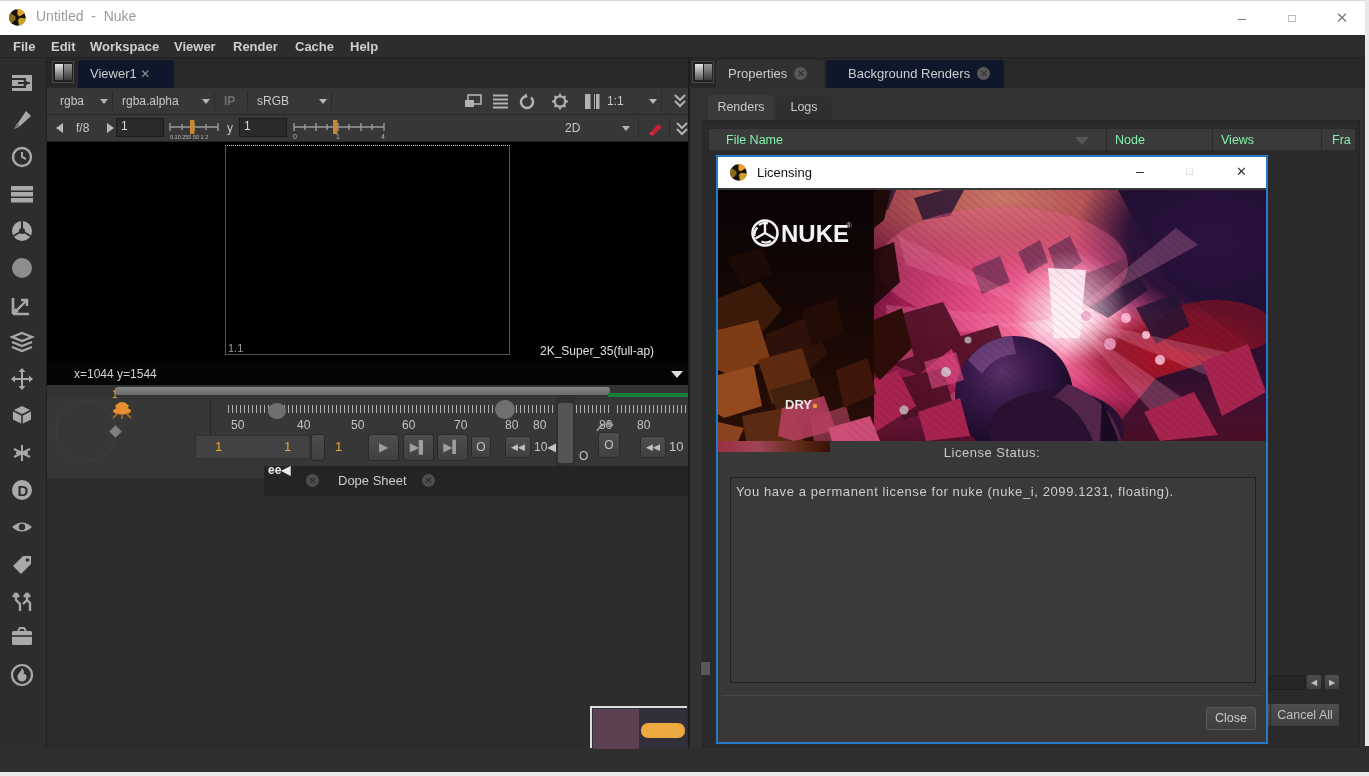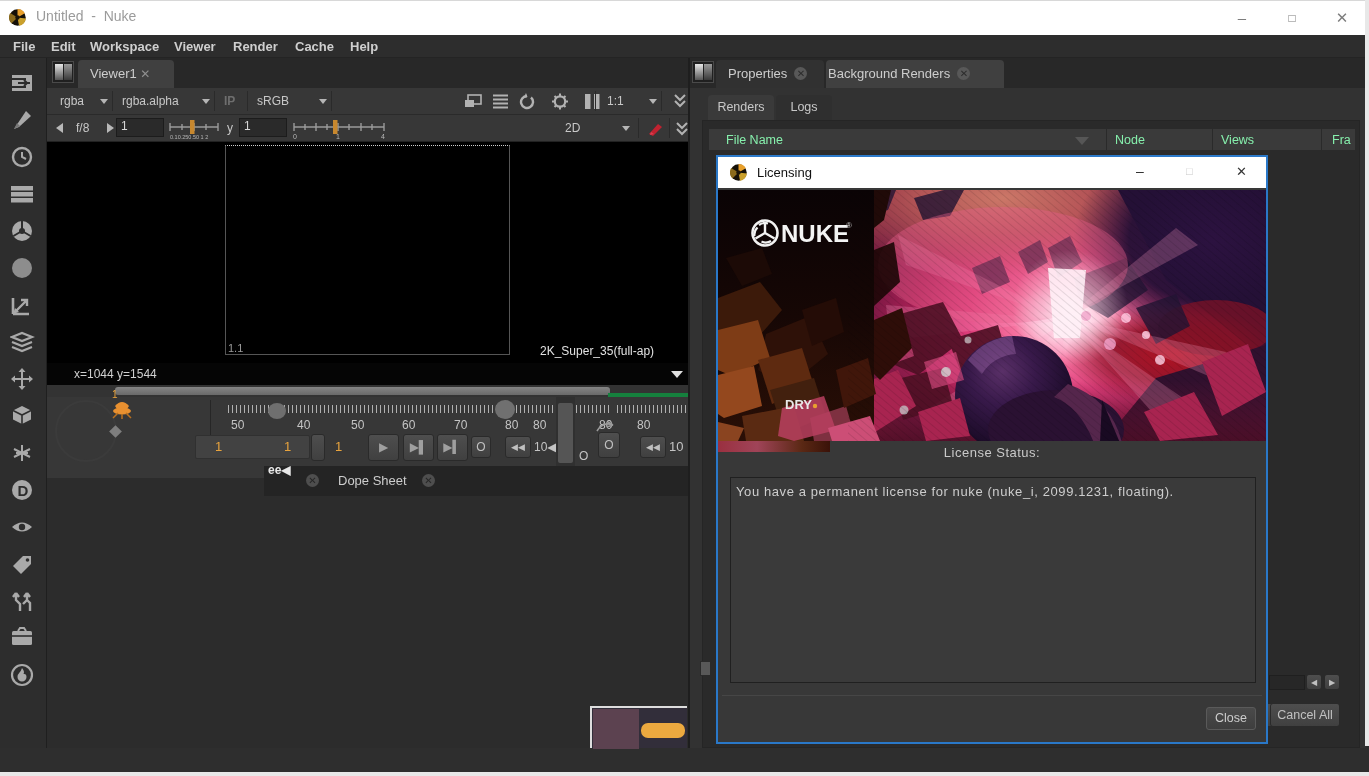--- a/index.html
+++ b/index.html
@@ -24,21 +24,21 @@
 #toolbar { left:0; top:58px; width:47px; height:690px; background:#2d2d2d;
   border-right:1px solid #1f1f1f; }
 
 
 #vtabbar { left:47px; top:58px; width:641px; height:30px; background:#282828; }
 .paneicon { top:3px; width:22px; height:22px; background:#202020; border:1px solid #4a4a4a; }
 .paneicon i { position:absolute; left:2px; top:2px; width:8px; height:16px; display:block;
   background:linear-gradient(#e8e8e8,#555); }
 .paneicon b { position:absolute; left:11px; top:2px; width:8px; height:16px; display:block;
   background:linear-gradient(#9a9a9a,#3a3a3a); }
-.vtab { top:2px; height:28px; background:#404040; border-radius:4px 4px 0 0;
+.vtab { top:2px; height:28px; background:#0f172a; border-radius:4px 4px 0 0;
   color:#cdcdcd; font-size:13px; line-height:28px; }
 .tabx { display:inline-block; width:13px; height:13px; border-radius:7px; background:#585858;
   color:#2b2b2b; font-size:10px; line-height:13px; text-align:center; vertical-align:1px; }
 #vrow1 { left:47px; top:88px; width:641px; height:27px; background:#373737;
   border-bottom:1px solid #2a2a2a; color:#c8c8c8; font-size:12px; }
 #vrow2 { left:47px; top:115px; width:641px; height:27px; background:#373737;
   border-bottom:1px solid #222; color:#c8c8c8; font-size:12px; }
 .sep { position:absolute; top:3px; width:1px; height:20px; background:#2a2a2a; }
 .ddarrow { border-left:4px solid transparent; border-right:4px solid transparent;
   border-top:5px solid #b5b5b5; width:0; height:0; }
@@ -372,21 +372,21 @@
     <div class="abs" style="left:49px;top:15px;width:44px;height:15px;background:#eca93f;border-radius:7px"></div>
   </div>
 
   <div id="rpanel" class="abs">
     <div id="rtabbar">
       <div class="paneicon abs" style="left:2px">
           <i></i>
           <b></b>
         </div>
       <div class="vtab abs" style="left:26px;width:108px;padding-left:12px;background:#313131">Properties &nbsp;<span class="tabx">✕</span></div>
-      <div class="vtab abs" style="left:136px;width:178px;padding-left:2px">Background Renders &nbsp;<span class="tabx">✕</span></div>
+      <div class="vtab abs" style="left:136px;width:178px;padding-left:22px">Background Renders &nbsp;<span class="tabx">✕</span></div>
     </div>
     <div class="subtab" style="left:18px;width:66px">Renders</div>
     <div class="subtab" style="left:86px;width:56px;background:#2f2f2f">Logs</div>
     <div id="rtable">
       <div id="rheader">
         <span class="abs" style="left:17px;top:4px">File Name</span>
         <div class="abs" style="left:366px;top:8px;width:0;height:0;border-left:7px solid transparent;border-right:7px solid transparent;border-top:8px solid #565656"></div>
         <div class="abs" style="left:397px;top:0;width:1px;height:23px;background:#2a2a2a"></div>
         <span class="abs" style="left:406px;top:4px">Node</span>
         <div class="abs" style="left:503px;top:0;width:1px;height:23px;background:#2a2a2a"></div>

